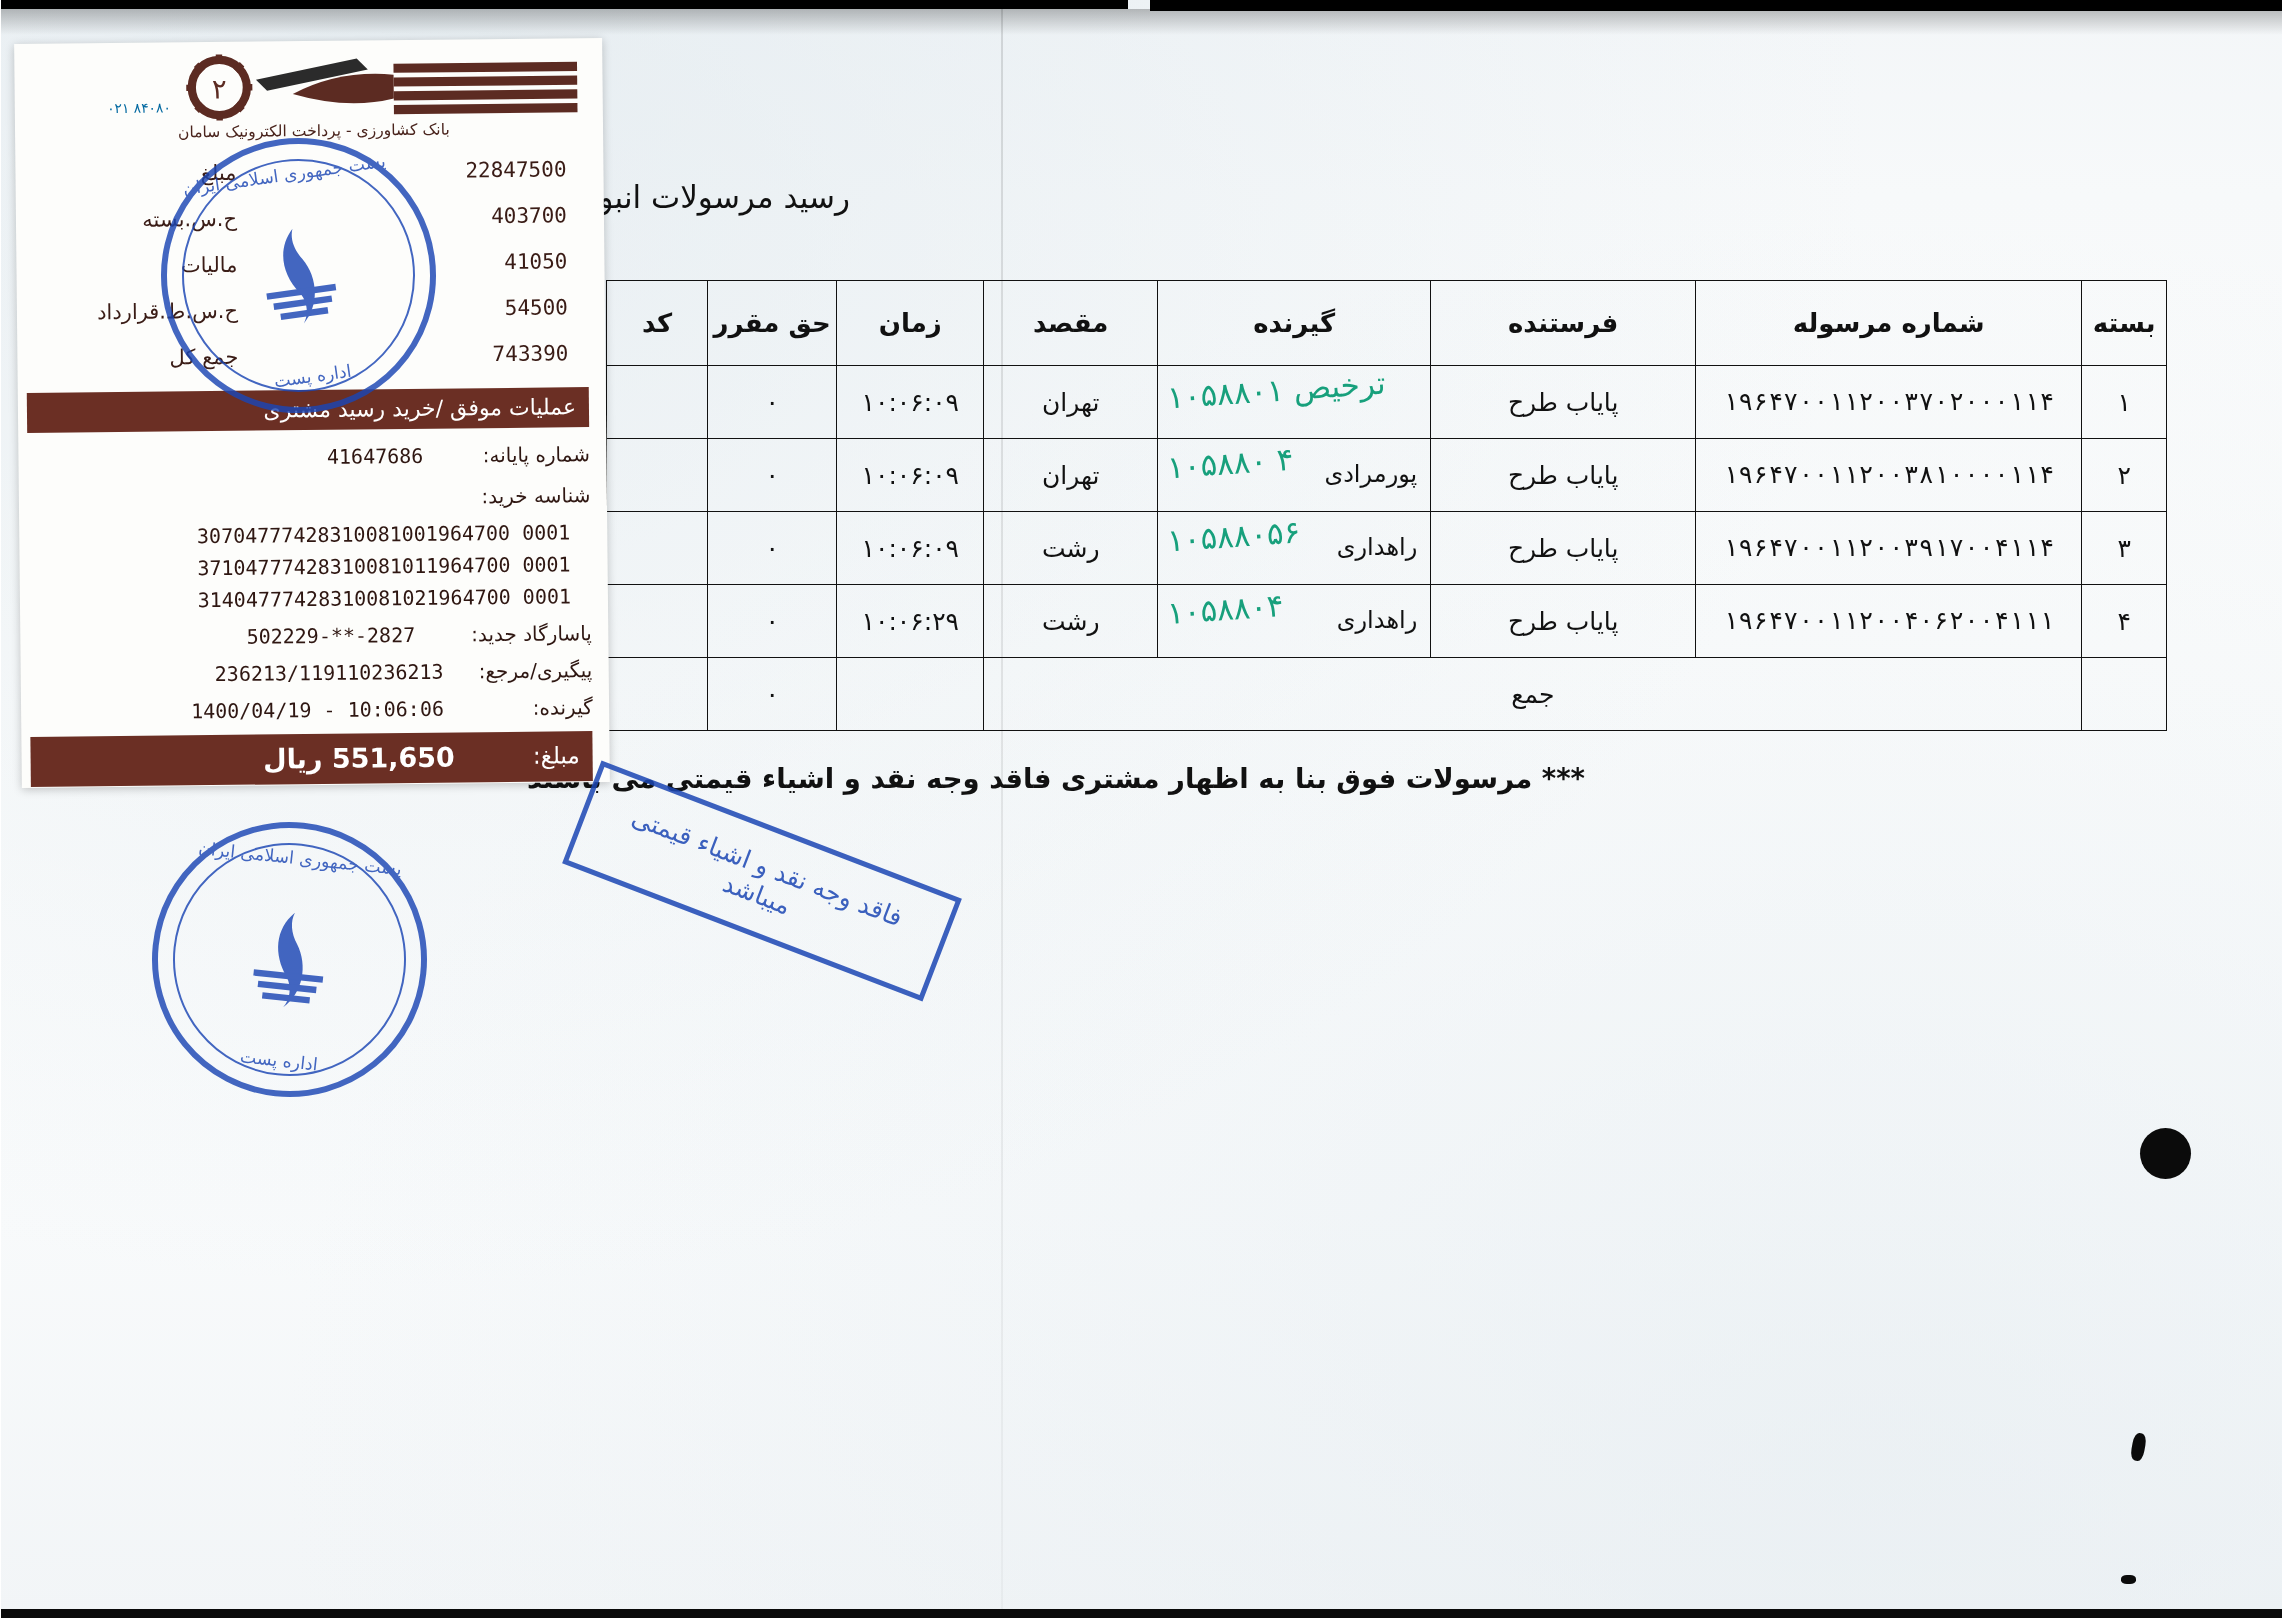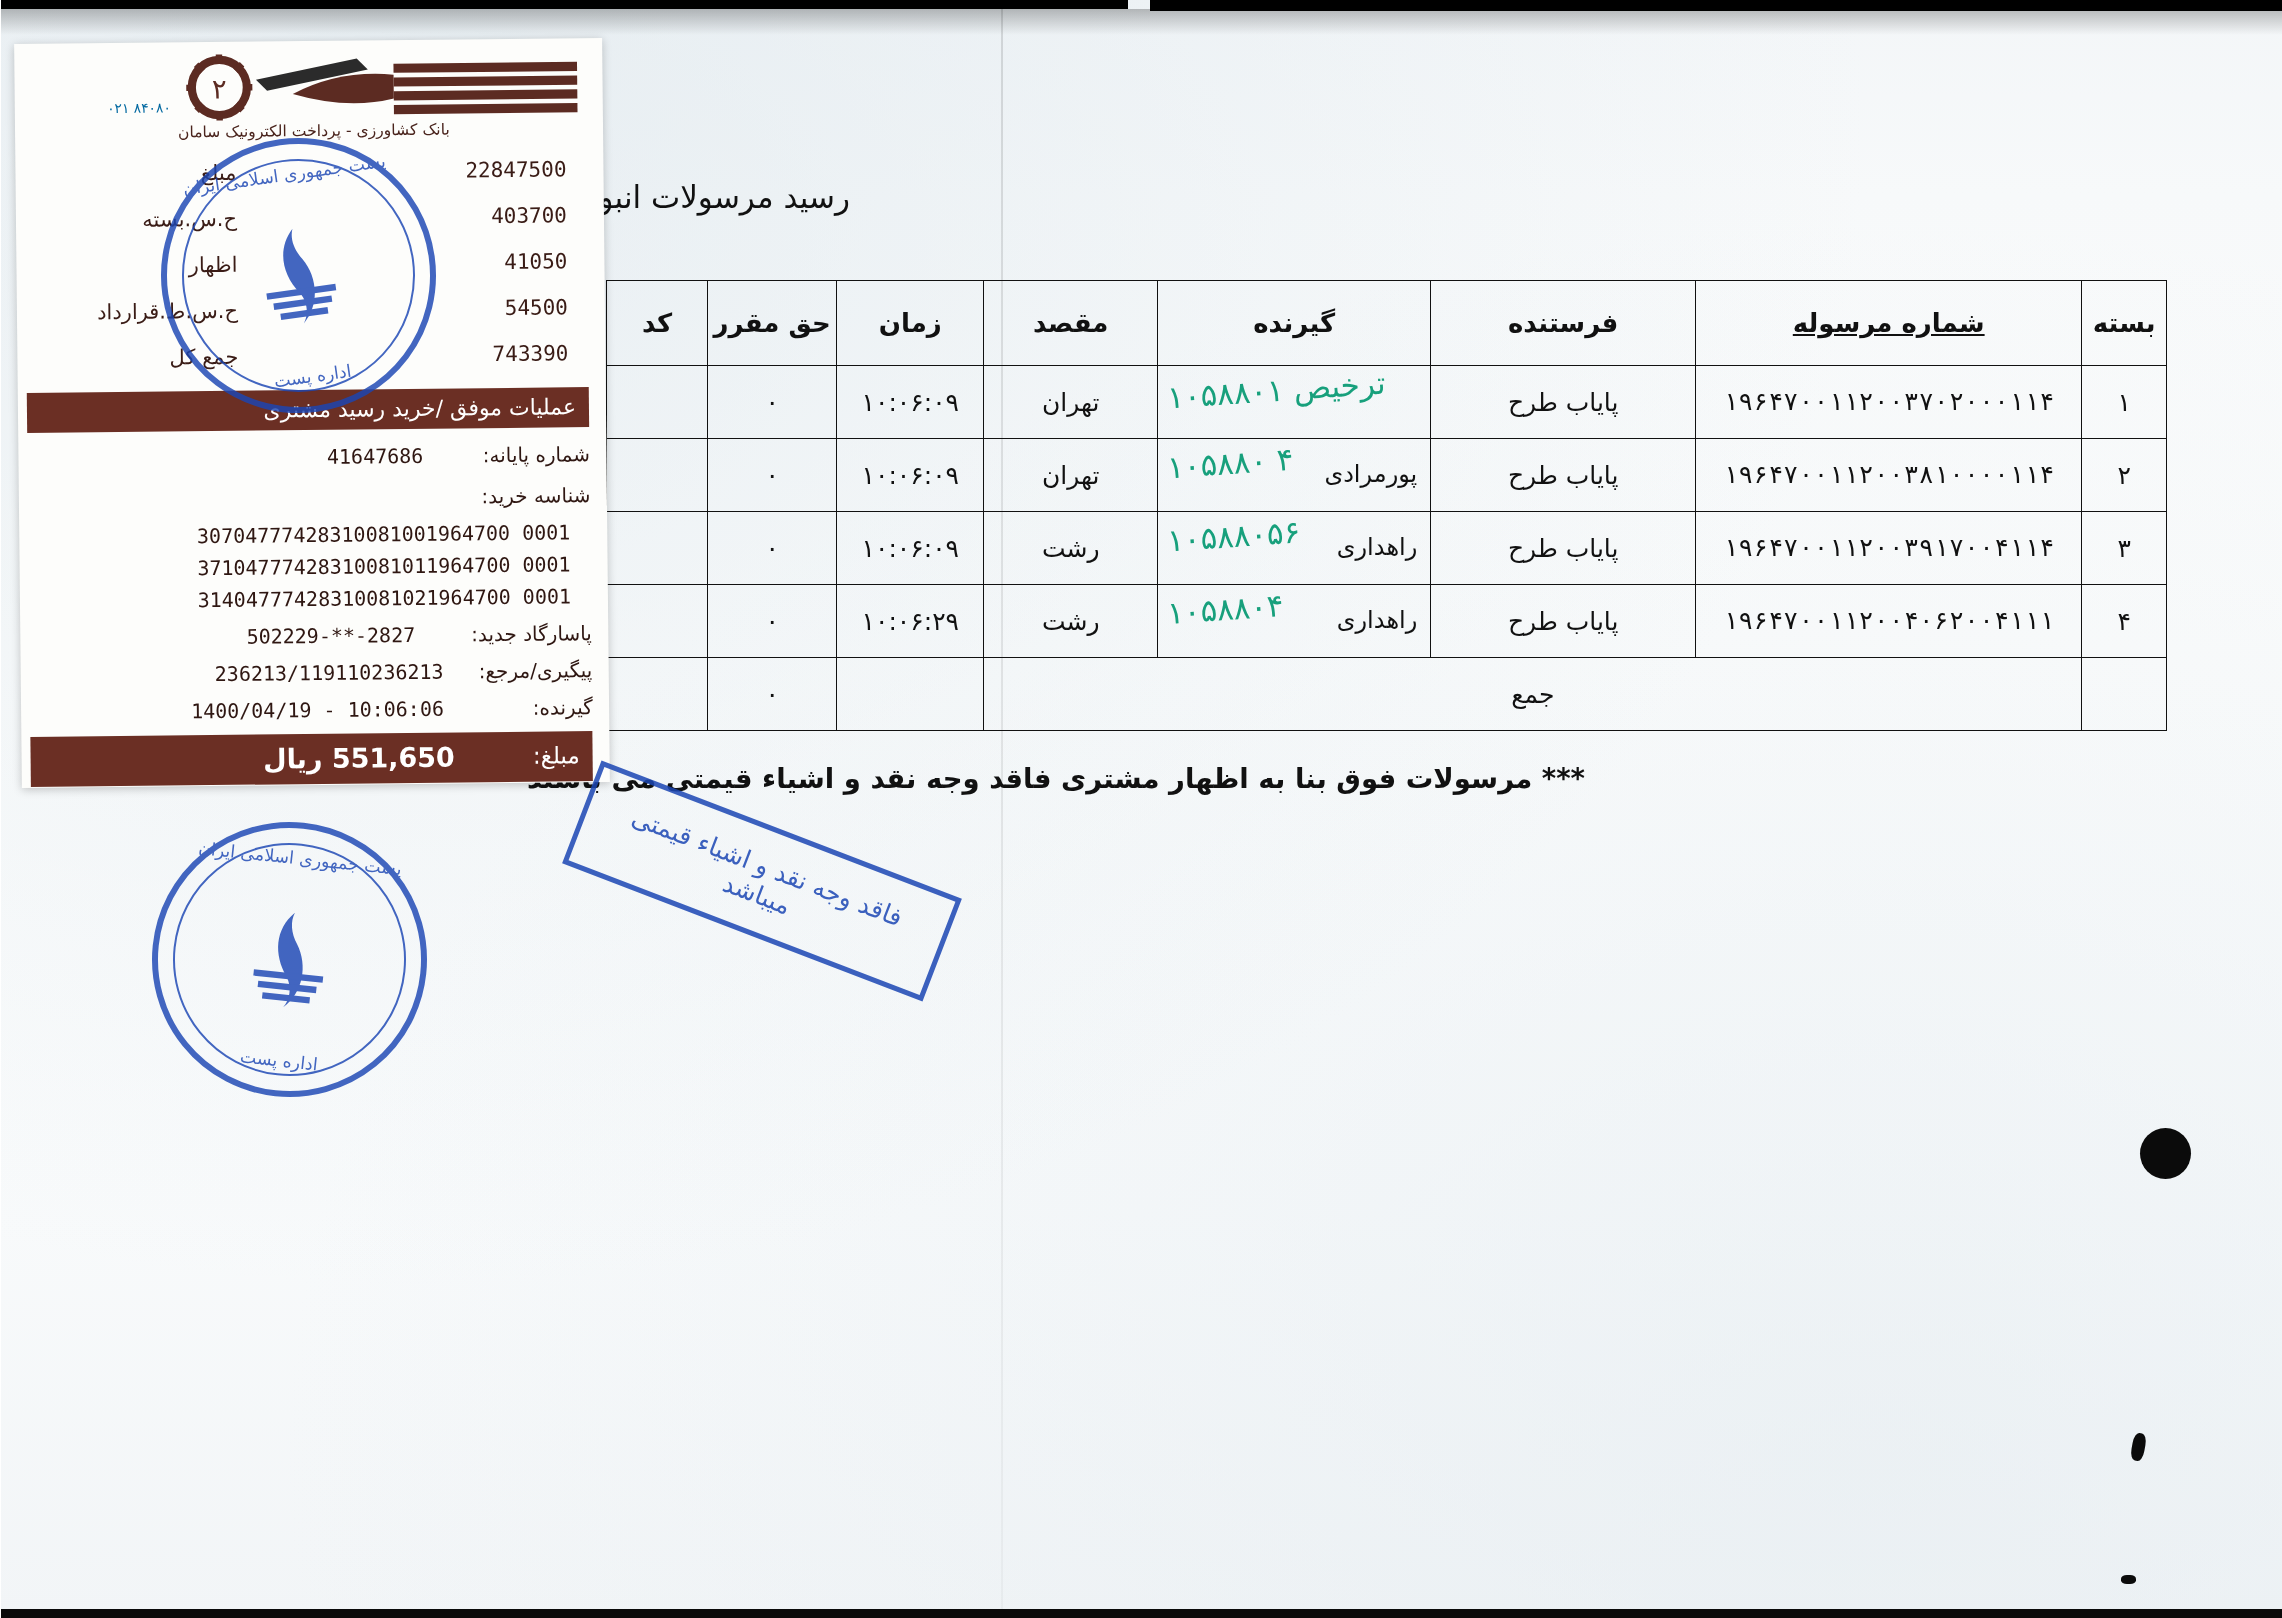--- a/index.html
+++ b/index.html
@@ -85,21 +85,21 @@
   }
   table.manifest th,table.manifest td{
     border:1.8px solid #111;
     text-align:center;vertical-align:middle;
     font-size:25px;color:#111;
     padding:0;height:72px;
   }
   table.manifest th{font-size:26px;height:84px;font-weight:bold;}
   td.num{font-family:Liberation Mono, monospace;letter-spacing:0.9px;font-size:24px;}
   .col-radif{width:84px;}
-  .col-shomare{width:386px;text-decoration:underline;}
+  .col-shomare{width:386px;}
   .col-ferest{width:266px;margin-top:28px;}
   .col-girande{width:275px;}
   .col-maghsad{width:174px;}
   .col-zaman{width:147px;}
   .col-haq{width:129px;}
   .col-code{width:101px;}
   .girande-cell{position:relative;}
   .girande-cell .printed{
     position:absolute;right:13px;top:21px;font-size:24px;color:#111;
   }
@@ -267,21 +267,21 @@
 
     <div class="rowline" style="top:119px;">
       <span class="lbl">مبلغ</span>
       <span class="val mono">22847500</span>
     </div>
     <div class="rowline" style="top:165px;">
       <span class="lbl">ح.س.بسته</span>
       <span class="val mono">403700</span>
     </div>
     <div class="rowline" style="top:211px;">
-      <span class="lbl">اظهار</span>
+      <span class="lbl">مالیات</span>
       <span class="val mono">41050</span>
     </div>
     <div class="rowline" style="top:257px;">
       <span class="lbl">ح.س.ط.قرارداد</span>
       <span class="val mono">54500</span>
     </div>
     <div class="rowline" style="top:303px;">
       <span class="lbl">جمع کل</span>
       <span class="val mono">743390</span>
     </div>

